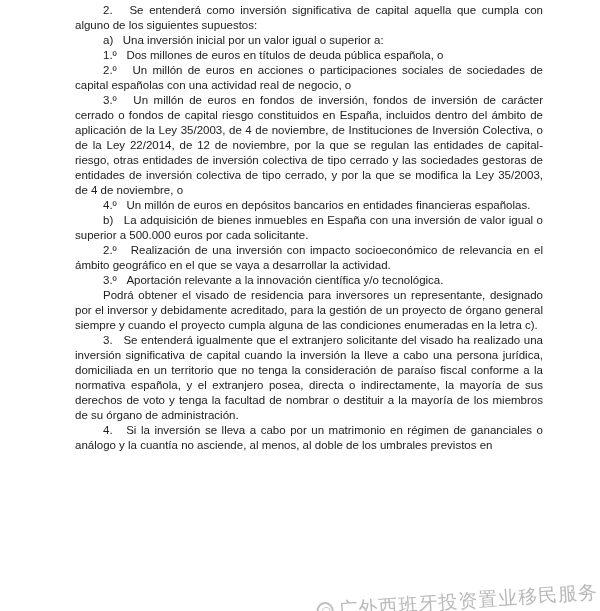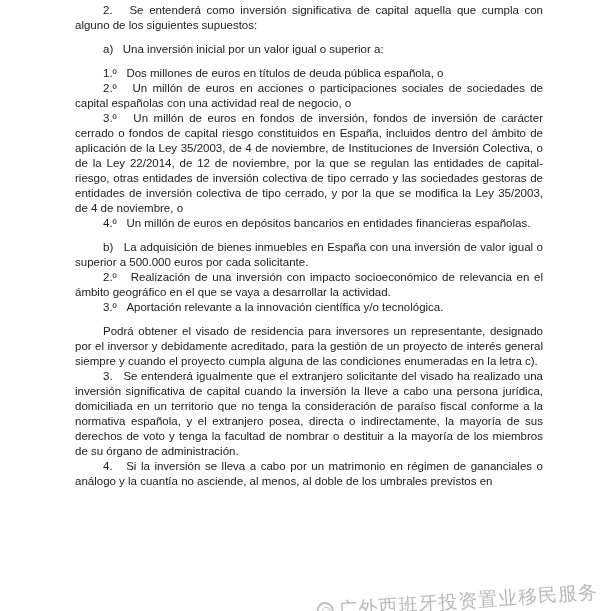--- a/index.html
+++ b/index.html
@@ -19,21 +19,20 @@
     font-size: 11.5px;
     line-height: 15px;
     color: #212121;
     text-align: justify;
   }
   .para {
     text-indent: 28px;
     margin: 0;
   }
   .para.gap {
-    margin-top: 9px;
   }
   .watermark {
     position: absolute;
     right: 2px;
     bottom: 9px;
     display: flex;
     align-items: center;
     gap: 5px;
     transform: rotate(-4deg);
     transform-origin: right center;
@@ -73,21 +72,21 @@
   <div>
       <div class="para">2.&nbsp;&nbsp;&nbsp;Se entenderá como inversión significativa de capital aquella que cumpla con alguno de los siguientes supuestos:</div>
       <div class="para gap">a)&nbsp;&nbsp;&nbsp;Una inversión inicial por un valor igual o superior a:</div>
       <div class="para gap">1.º&nbsp;&nbsp;&nbsp;Dos millones de euros en títulos de deuda pública española, o</div>
       <div class="para">2.º&nbsp;&nbsp;&nbsp;Un millón de euros en acciones o participaciones sociales de sociedades de capital españolas con una actividad real de negocio, o</div>
       <div class="para">3.º&nbsp;&nbsp;&nbsp;Un millón de euros en fondos de inversión, fondos de inversión de carácter cerrado o fondos de capital riesgo constituidos en España, incluidos dentro del ámbito de aplicación de la Ley 35/2003, de 4 de noviembre, de Instituciones de Inversión Colectiva, o de la Ley 22/2014, de 12 de noviembre, por la que se regulan las entidades de capital-riesgo, otras entidades de inversión colectiva de tipo cerrado y las sociedades gestoras de entidades de inversión colectiva de tipo cerrado, y por la que se modifica la Ley 35/2003, de 4 de noviembre, o</div>
       <div class="para">4.º&nbsp;&nbsp;&nbsp;Un millón de euros en depósitos bancarios en entidades financieras españolas.</div>
       <div class="para gap">b)&nbsp;&nbsp;&nbsp;La adquisición de bienes inmuebles en España con una inversión de valor igual o superior a 500.000 euros por cada solicitante.</div>
       <div class="para">2.º&nbsp;&nbsp;&nbsp;Realización de una inversión con impacto socioeconómico de relevancia en el ámbito geográfico en el que se vaya a desarrollar la actividad.</div>
       <div class="para">3.º&nbsp;&nbsp;&nbsp;Aportación relevante a la innovación científica y/o tecnológica.</div>
-      <div class="para gap">Podrá obtener el visado de residencia para inversores un representante, designado por el inversor y debidamente acreditado, para la gestión de un proyecto de interés general siempre y cuando el proyecto cumpla alguna de las condiciones enumeradas en la letra c).</div>
+      <div class="para gap">Podrá obtener el visado de residencia para inversores un representante, designado por el inversor y debidamente acreditado, para la gestión de un proyecto de órgano general siempre y cuando el proyecto cumpla alguna de las condiciones enumeradas en la letra c).</div>
       <div class="para">3.&nbsp;&nbsp;&nbsp;Se entenderá igualmente que el extranjero solicitante del visado ha realizado una inversión significativa de capital cuando la inversión la lleve a cabo una persona jurídica, domiciliada en un territorio que no tenga la consideración de paraíso fiscal conforme a la normativa española, y el extranjero posea, directa o indirectamente, la mayoría de sus derechos de voto y tenga la facultad de nombrar o destituir a la mayoría de los miembros de su órgano de administración.</div>
       <div class="para">4.&nbsp;&nbsp;&nbsp;Si la inversión se lleva a cabo por un matrimonio en régimen de gananciales o análogo y la cuantía no asciende, al menos, al doble de los umbrales previstos en</div>
     </div>
 
   <div class="watermark" style="color: rgb(185, 185, 185);">
     <span class="wm-logo"></span>
     <span class="wm-text">广外西班牙投资置业移民服务</span>
   </div>
 </div>
 

